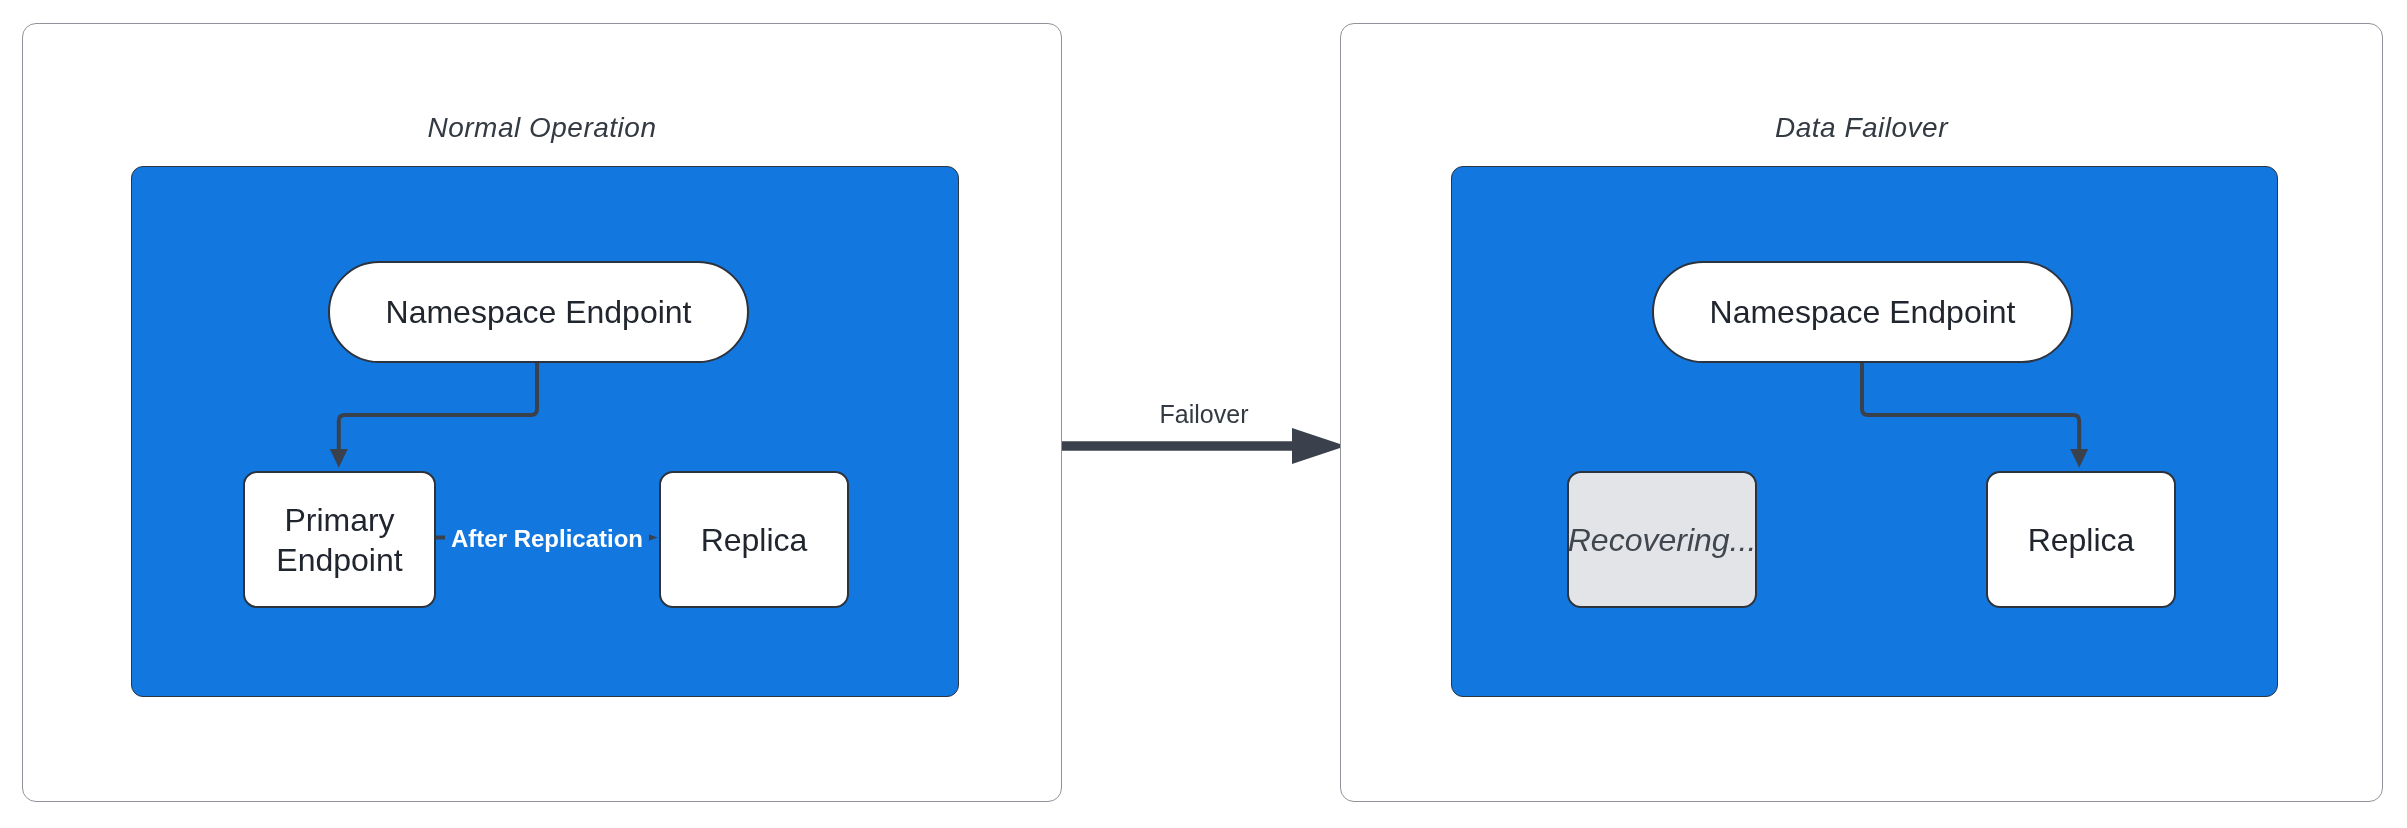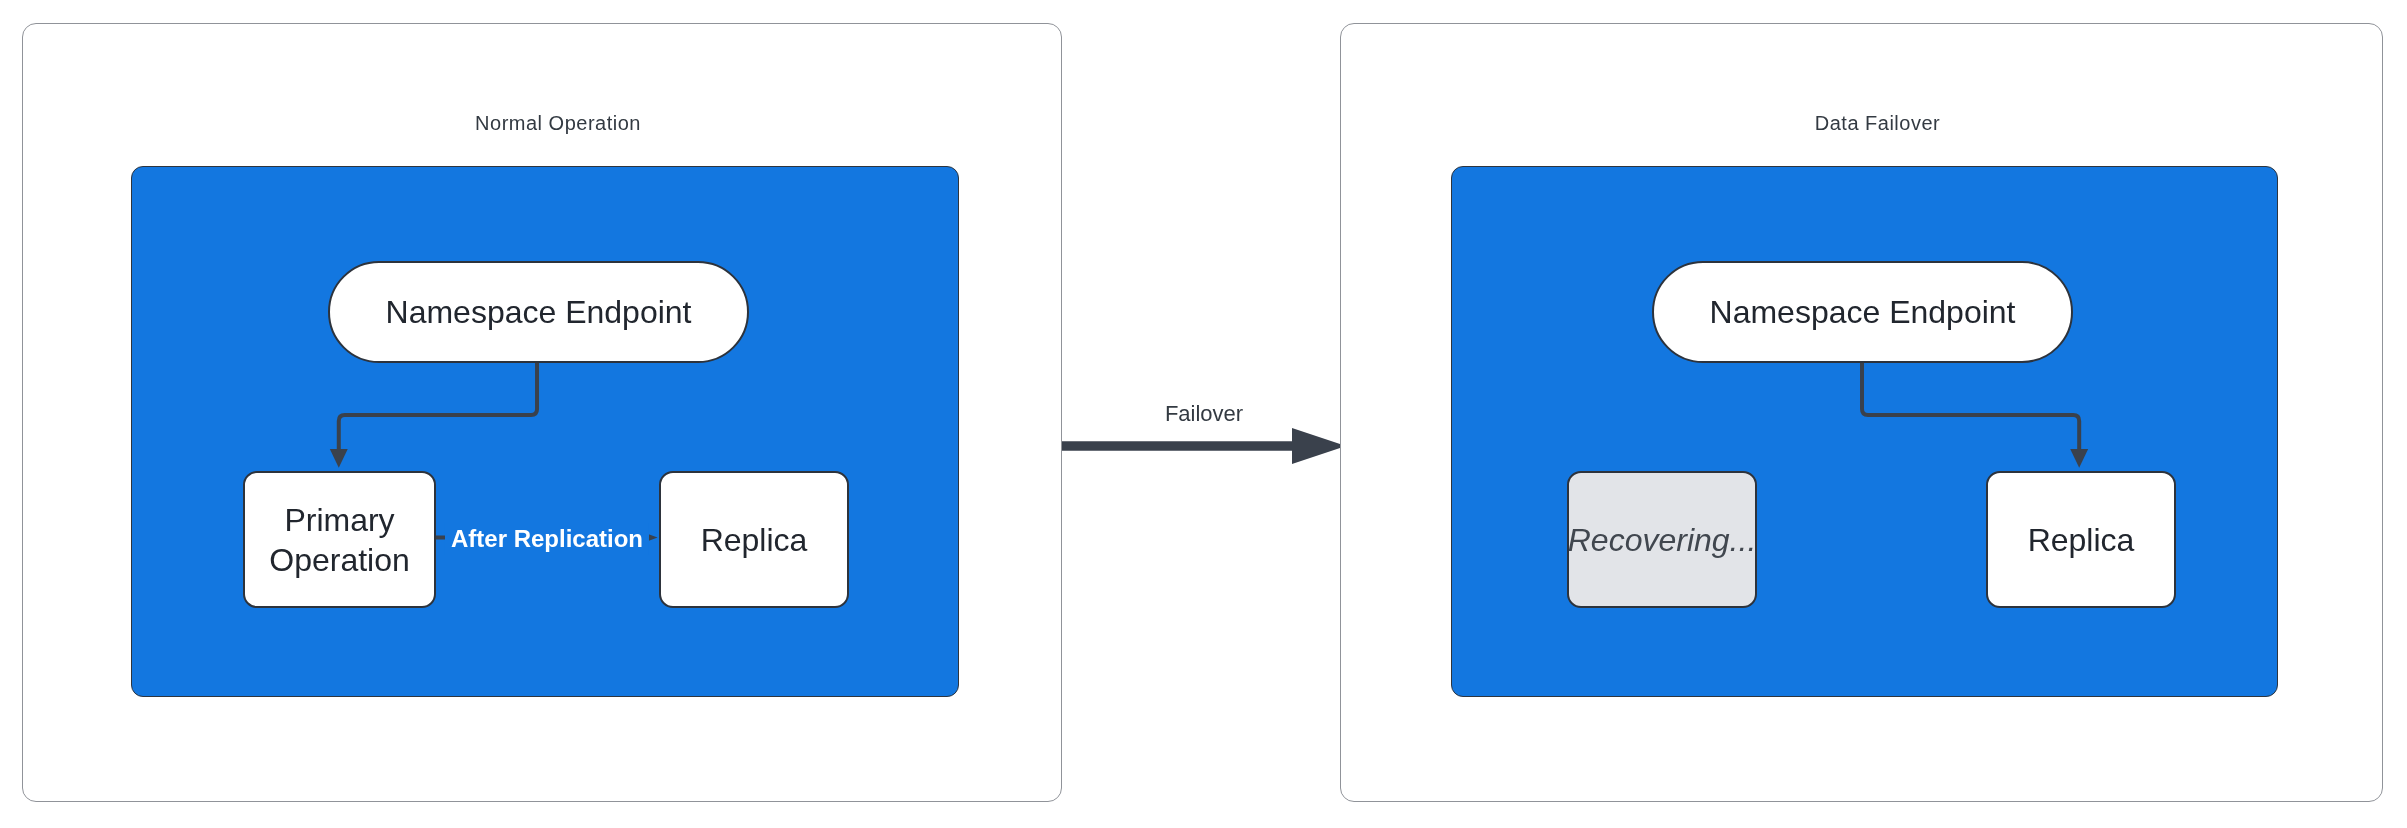--- a/index.html
+++ b/index.html
@@ -19,22 +19,22 @@
 
   .panel{
     position:absolute;top:23px;height:779px;
     background:#ffffff;border:1.5px solid var(--panel-border);
     border-radius:14px;box-sizing:border-box;
   }
   .panel.left{left:22px;width:1040px;}
   .panel.right{left:1340px;width:1043px;}
 
   .panel-title{
-    position:absolute;top:88px;left:16px;width:100%;
-    text-align:center;font-size:20px;
+    position:absolute;top:88px;left:0;width:100%;
+    text-align:center;font-style:italic;font-size:28px;
     color:var(--title-text);letter-spacing:0.5px;
   }
 
   .cluster{
     position:absolute;width:828px;height:531px;top:142px;
     background:var(--cluster-blue);
     border:1.5px solid #2E353E;border-radius:12px;
     box-sizing:border-box;
   }
   .panel.left  .cluster{left:108px;}
@@ -69,21 +69,21 @@
     position:absolute;left:415px;top:372px;transform:translate(-50%,-50%);
     background:var(--cluster-blue);color:var(--edge-label-text);
     font-weight:bold;font-size:24px;padding:2px 6px;white-space:nowrap;
   }
 
   .failover-svg{position:absolute;left:1060px;top:406px;width:290px;height:80px;}
   .failover-svg line{stroke:var(--edge);stroke-width:9.5;}
   .failover-svg polygon{fill:var(--edge);}
   .failover-label{
     position:absolute;left:1204px;top:414px;transform:translate(-50%,-50%);
-    font-size:22px;color:var(--title-text);white-space:nowrap;
+    font-size:25px;color:var(--title-text);white-space:nowrap;
   }
 </style>
 </head>
 <body>
 
 <div class="canvas">
 
   <div class="panel left">
     <div class="panel-title">Normal Operation</div>
 
@@ -100,21 +100,21 @@
           <path d="M304,372 L500,372"></path>
           <polygon points="500,362 500,382 527,372"></polygon>
         </g>
       </svg>
 
       <div class="node pill">
         <span>Namespace Endpoint</span>
       </div>
 
       <div class="node primary">
-        <span>Primary Operation</span>
+        <span>Primary Endpoint</span>
       </div>
 
       <div class="node replica-l">
         <span>Replica</span>
       </div>
 
       <div class="edge-label">After Replication</div>
     </div>
   </div>
 

